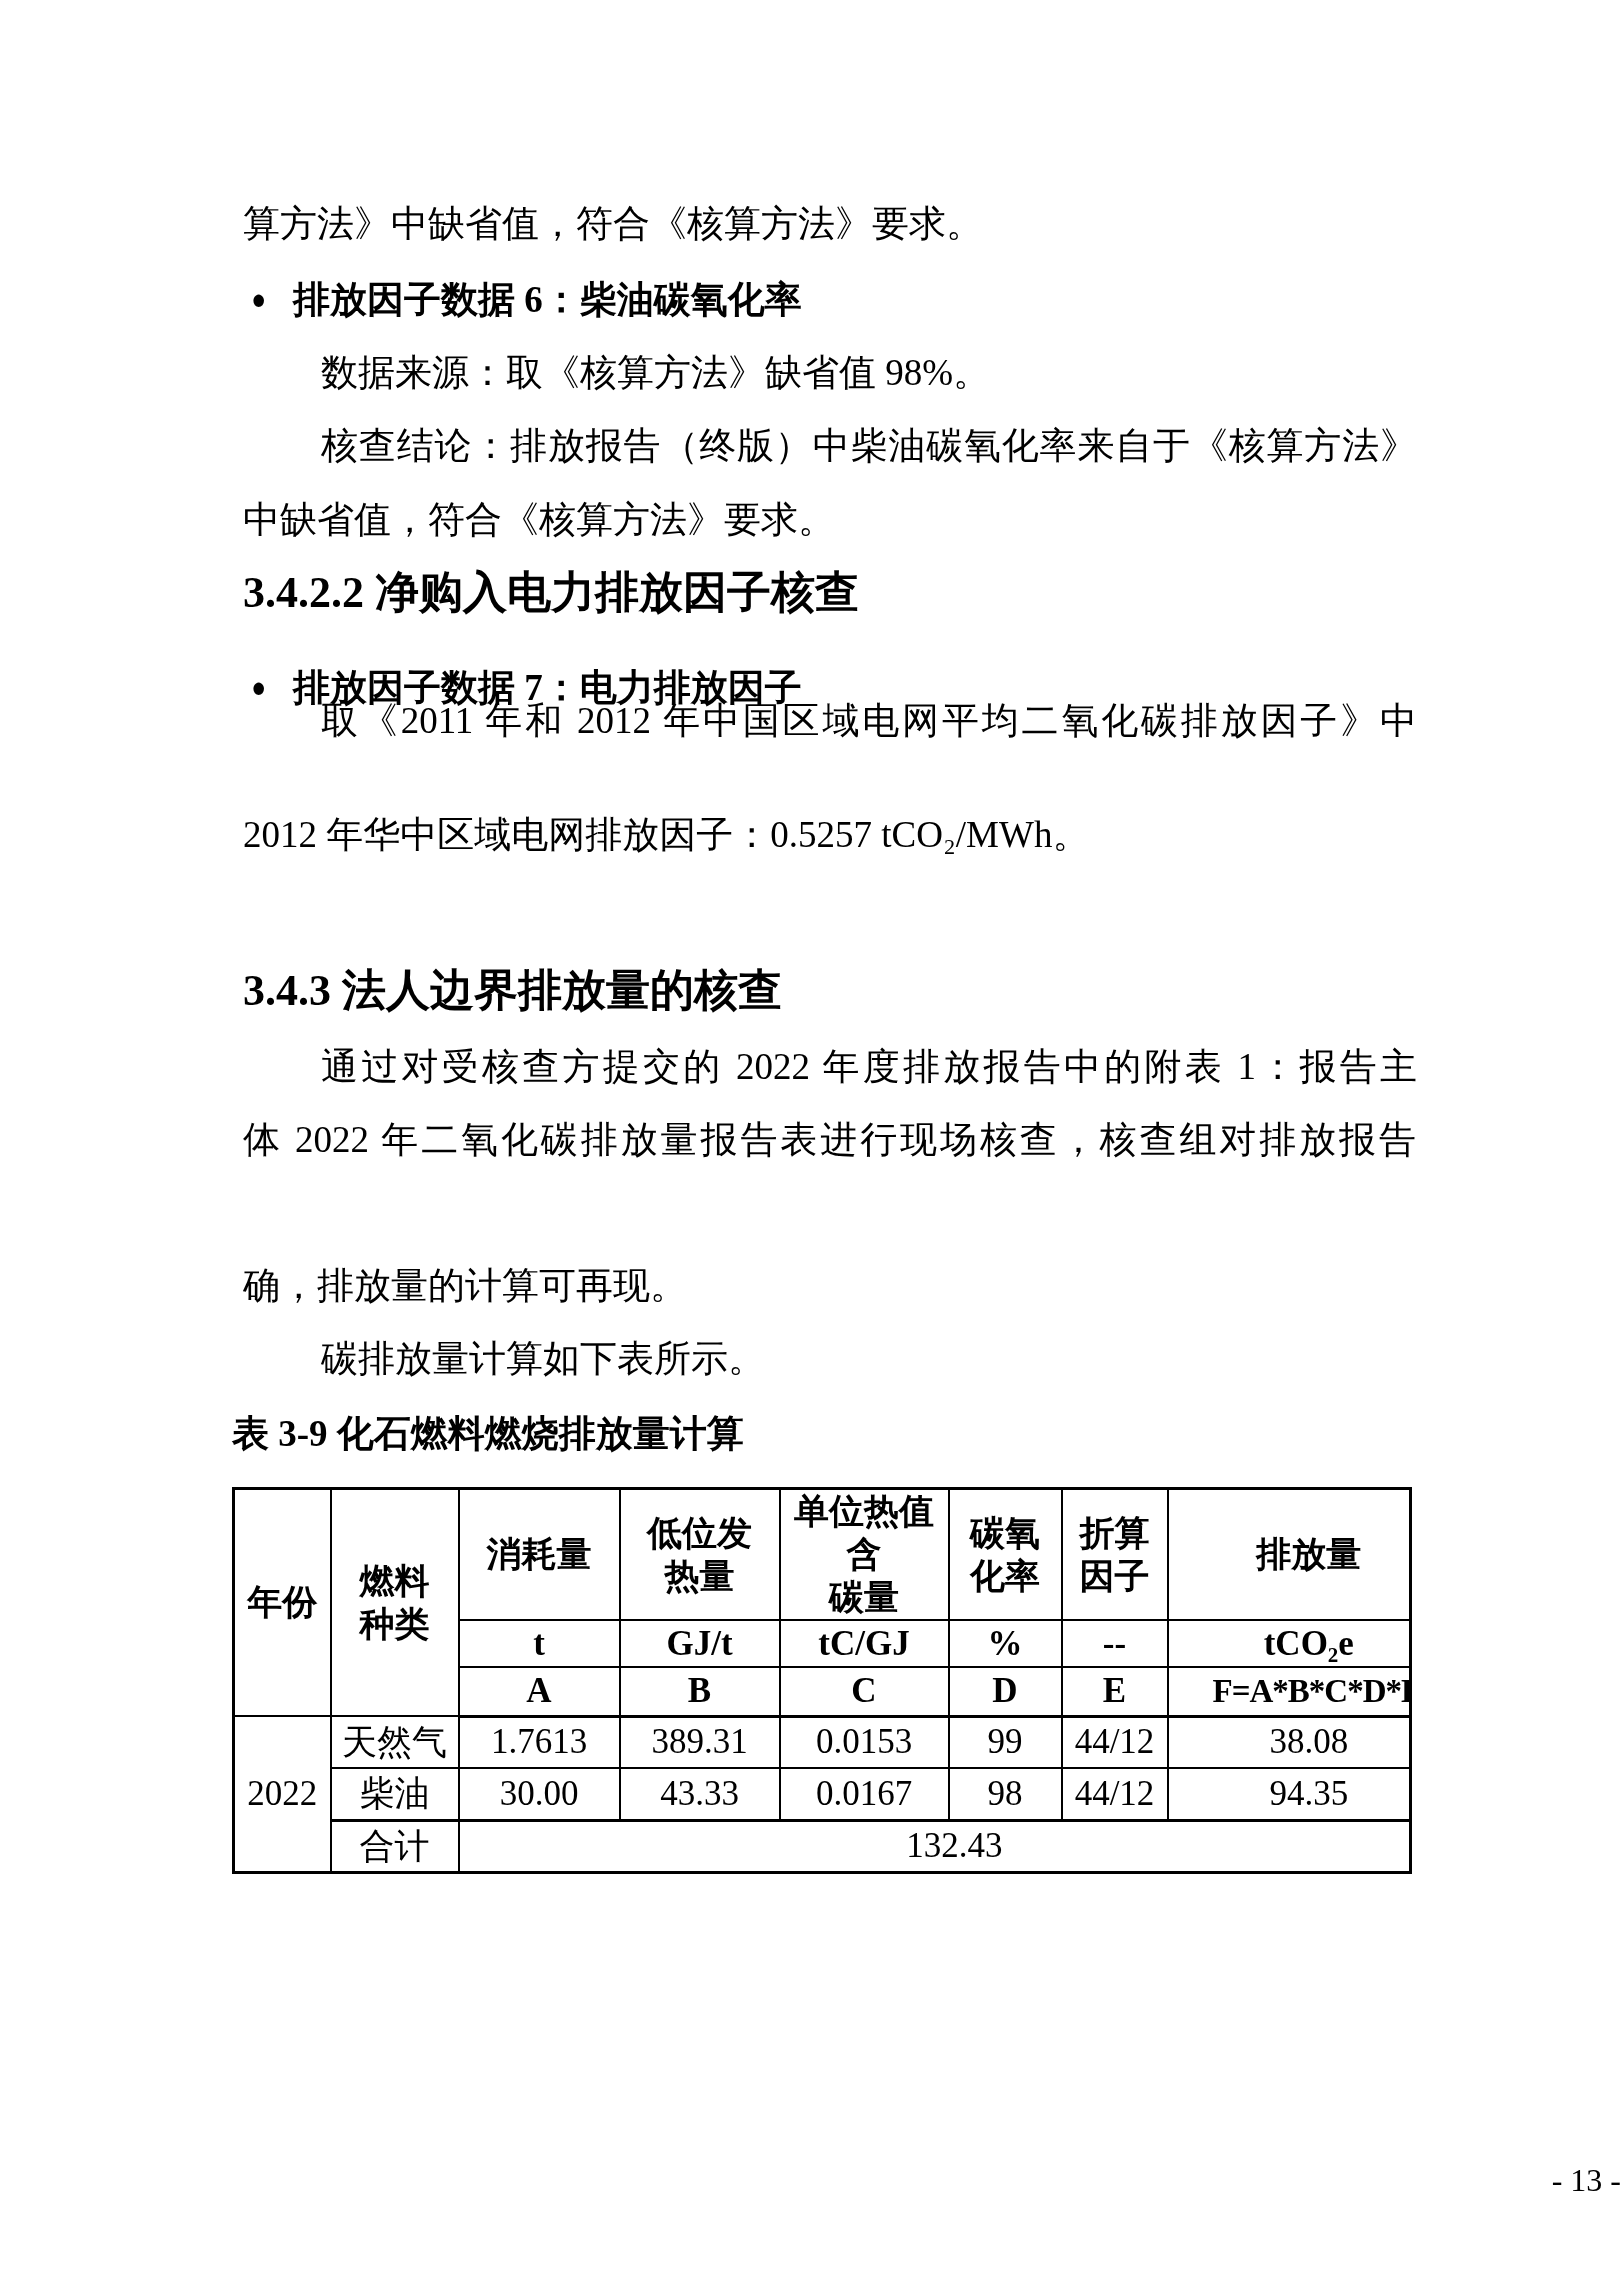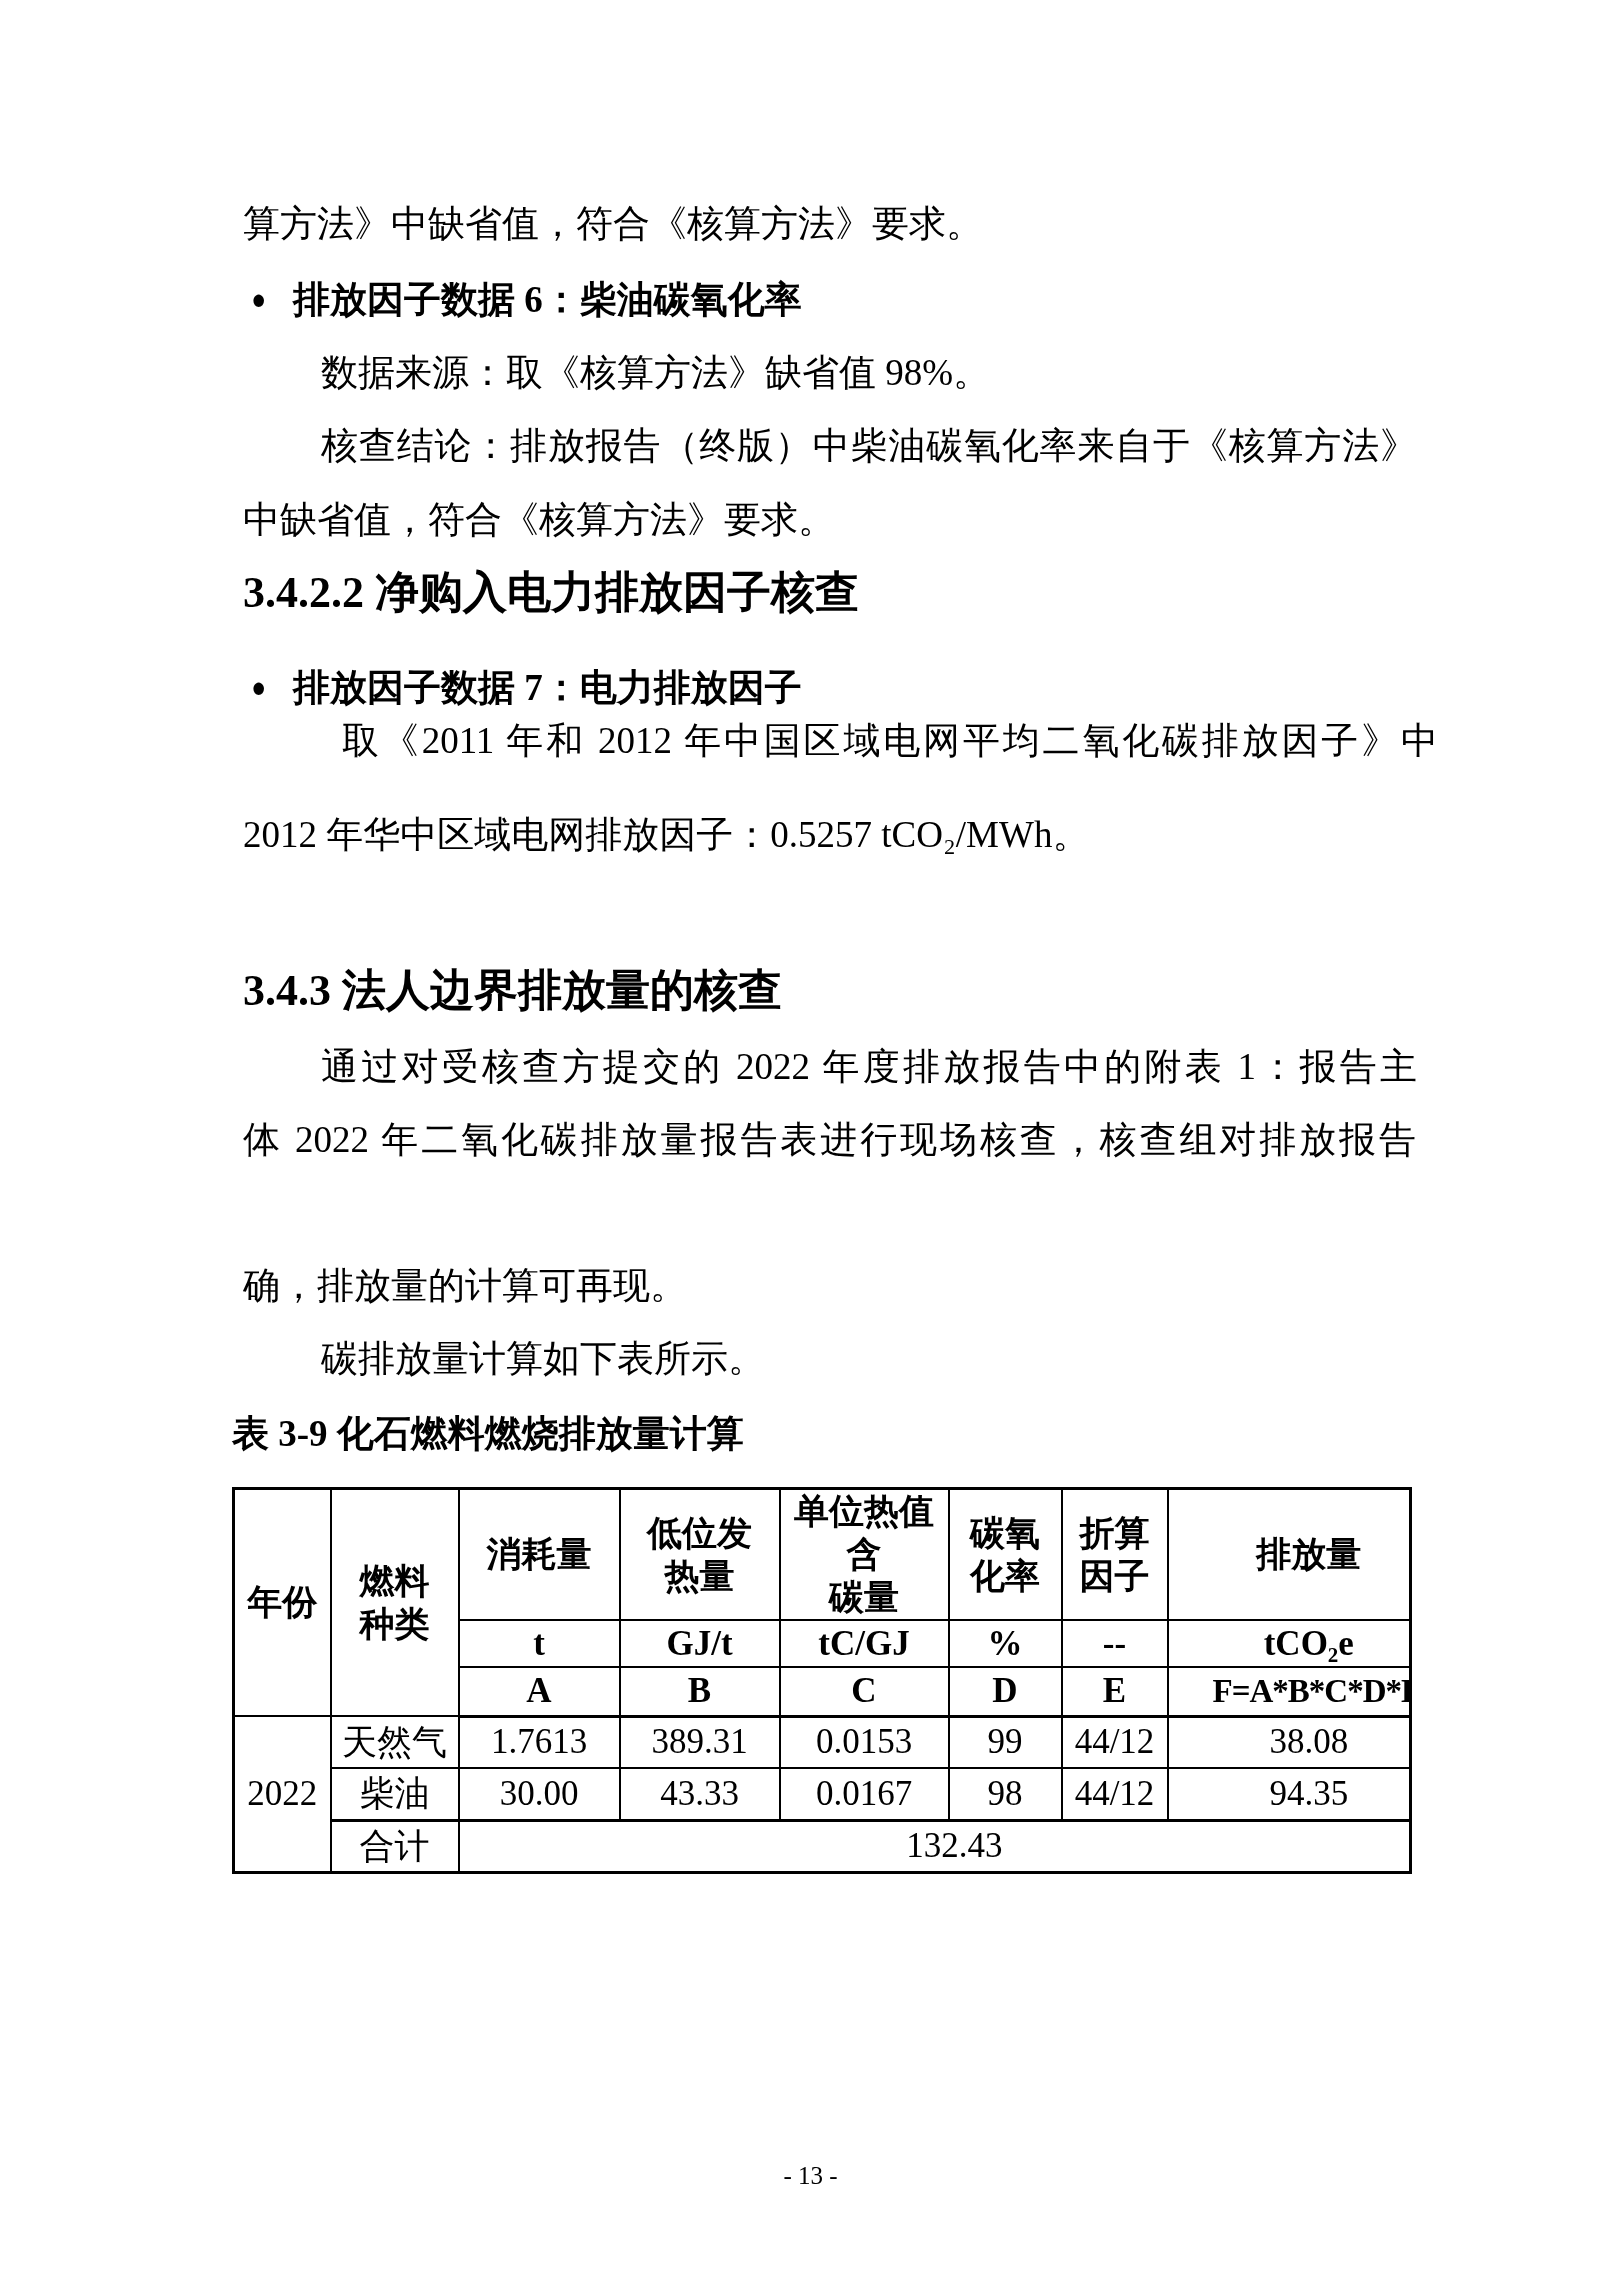--- a/index.html
+++ b/index.html
@@ -46,21 +46,21 @@
   tr.r-units  { height:47px; }
   tr.r-letters{ height:49px; }
   tr.r-data   { height:52px; }
   tr.r-total  { height:52px; }
   td.th { font-weight:bold; white-space:pre-line; line-height:43px; }
   td.unit, td.letter { font-weight:bold; }
   tr.r-letters td { border-bottom-width:3.9px; }
   tr.r-total td { border-top-width:3.9px;margin-left:20px; }
   .footer {
     position:absolute; top:2162px; left:0; width:1621px;
-    text-align:center; font-size:25px;
+    text-align:right; font-size:32px;
   }
   .formula { letter-spacing:-1px; font-size:33px; }
 </style>
 </head>
 <body>
 
 <div class="abs" style="left:0;top:0;width:1621px;height:2293px;border-radius:14px;">
 
   <div class="line" style="top:199px;">算方法》中缺省值，符合《核算方法》要求。</div>
 
@@ -75,21 +75,21 @@
 
   <div class="line" style="top:495px;">中缺省值，符合《核算方法》要求。</div>
 
   <div class="line h1" style="top:568px;">3.4.2.2 净购入电力排放因子核查</div>
 
   <div class="bullet-row" style="top:663px;">
     <span class="bullet-mark">●</span>
     <span class="bullet-title">排放因子数据 7：电力排放因子</span>
   </div>
 
-  <div class="line indent just" style="top:716px; width:1096px;margin-left:21px;">取《2011 年和 2012 年中国区域电网平均二氧化碳排放因子》中</div>
+  <div class="line indent just" style="top:696px; width:1096px;">取《2011 年和 2012 年中国区域电网平均二氧化碳排放因子》中</div>
 
   <div class="line" style="top:810px;">2012 年华中区域电网排放因子：0.5257 tCO₂/MWh。</div>
 
   <div class="line h1" style="top:966px;">3.4.3  法人边界排放量的核查</div>
 
   <div class="line indent just" style="top:1042px; width:1096px;">通过对受核查方提交的 2022 年度排放报告中的附表 1：报告主</div>
   <div class="line just" style="top:1115px;">体 2022 年二氧化碳排放量报告表进行现场核查，核查组对排放报告</div>
   <div class="line" style="top:1261px;">确，排放量的计算可再现。</div>
   <div class="line indent" style="top:1334px;">碳排放量计算如下表所示。</div>
 

